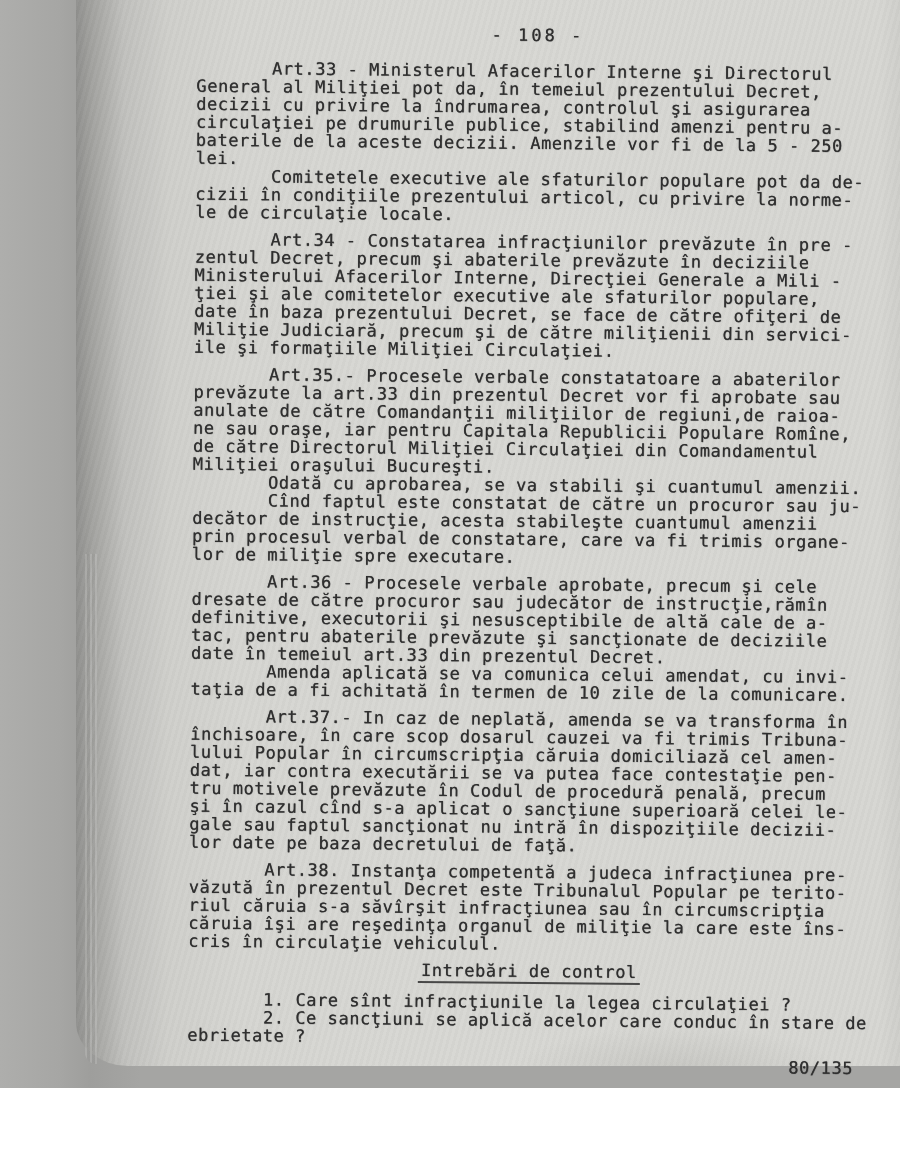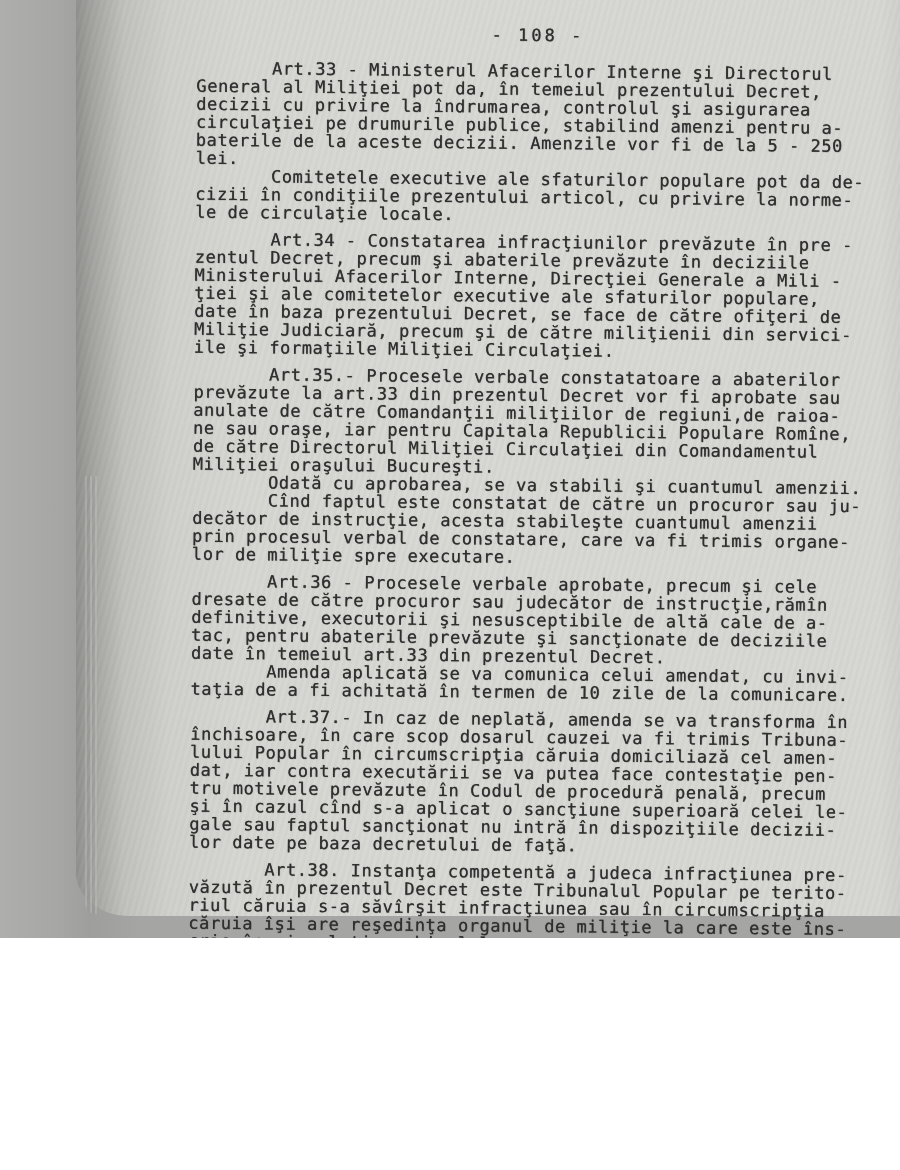--- a/index.html
+++ b/index.html
@@ -2,21 +2,21 @@
 <html><head>
 <meta charset="utf-8">
 <style>
   * { margin: 0; padding: 0; box-sizing: border-box; }
   html, body { width: 900px; height: 1170px; overflow: hidden; }
   body { font-family: "DejaVu Sans Mono", "Liberation Mono", monospace; }
 
   .scan {
     position: relative;
     width: 900px;
-    height: 938px;
+    height: 1088px;
     background: linear-gradient(to right, #aeaeac 0, #a6a6a4 60px, #9e9e9c 90px, #a5a5a3 140px, #a5a5a3 100%);
     overflow: hidden;
   }
 
   
   .shadow-band {
     position: absolute;
     left: 106px;
     right: 0;
     top: 1132px;

